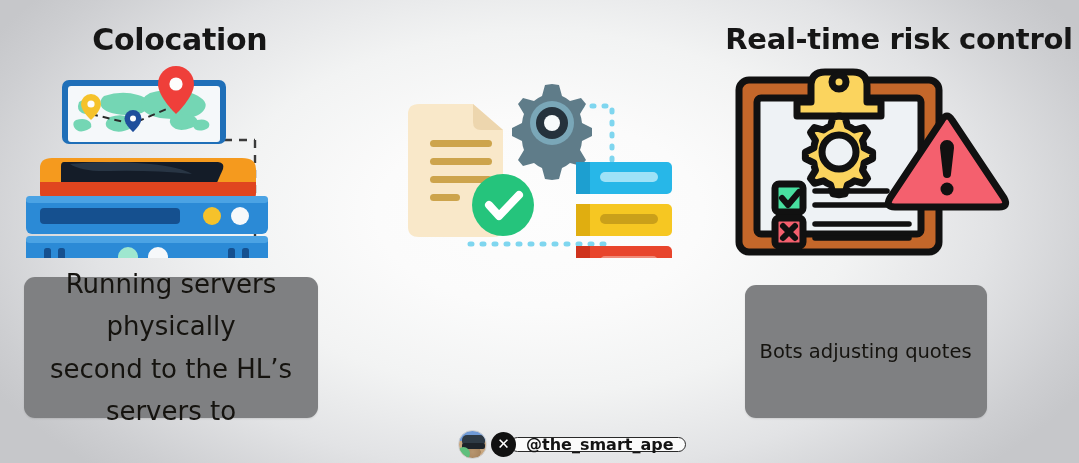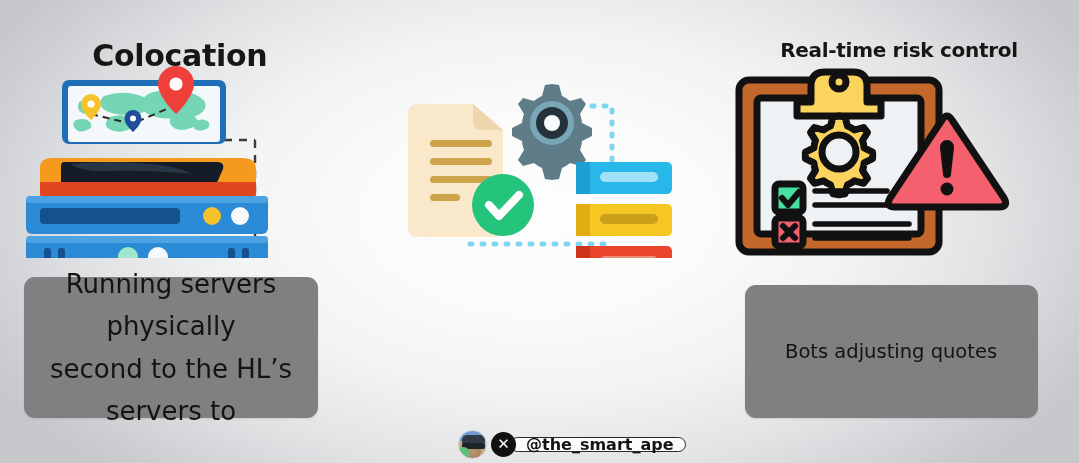--- a/index.html
+++ b/index.html
@@ -43,25 +43,24 @@
     position: absolute;
     left: 0;
     width: 100%;
     text-align: center;
     font-family: "DejaVu Sans", sans-serif;
     font-weight: bold;
     font-size: 30px;
     letter-spacing: -0.3px;
     color: #161616;
     white-space: nowrap;
-    margin-top: 16px;
   }
   .h1 { top: 22px; }
   .h2 { top: 22px; }
-  .h3 { top: 22px; font-size: 20px; }
+  .h3 { top: 22px; font-size: 29px; }
 
   .art {
     position: absolute;
     left: 0;
     width: 100%;
     height: 200px;
   }
   .art1 { top: 58px; }
   .art2 { top: 58px; }
   .art3 { top: 58px; }
@@ -84,21 +83,21 @@
   }
   .cap1 {
     left: 24px;
     top: 277px;
     width: 294px;
     height: 141px;
   }
   .cap2 {
     left: 385px;
     top: 285px;
-    width: 293px;
+    width: 242px;
     height: 133px;
     font-size: 19.5px;
   }
   .caption span { display: block; }
 
   
   .footer-badge {
     position: absolute;
     left: 458px;
     top: 429px;

